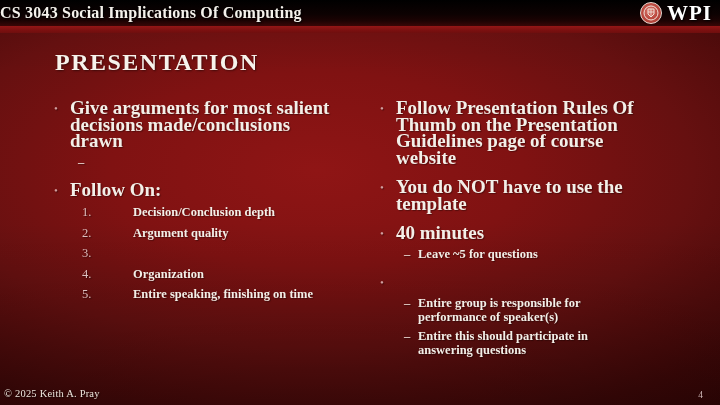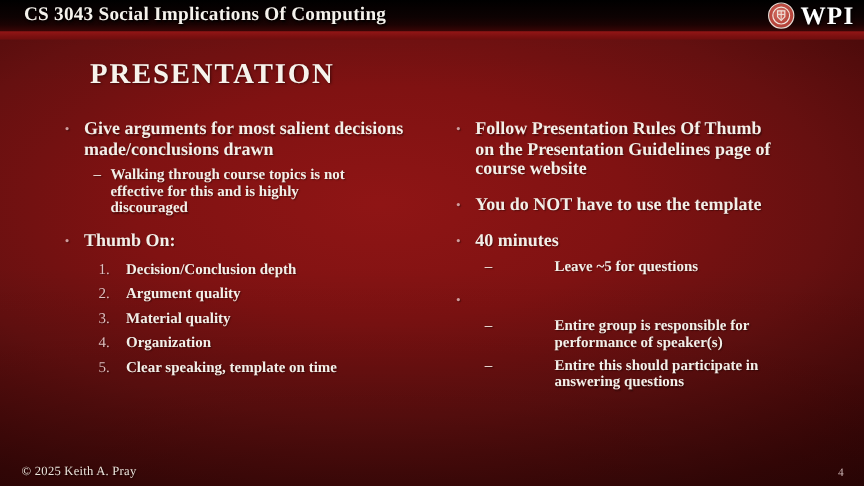--- a/index.html
+++ b/index.html
@@ -17,66 +17,66 @@
     display:flex;align-items:center;justify-content:space-between;
     z-index:3;
   }
   #header-strip{
     position:absolute;top:26px;left:0;width:720px;height:7px;
     background:linear-gradient(180deg,#941616 0%,#7c1010 60%,#6f0e0e 100%);
     z-index:2;
   }
   .course-title{
     color:#f5f2ec;font-weight:bold;font-size:16px;letter-spacing:0.2px;
-    padding-left:20px;white-space:nowrap;text-shadow:1px 1px 2px #000;
+    padding-left:0;white-space:nowrap;text-shadow:1px 1px 2px #000;
   }
   .logo-group{display:flex;align-items:center;padding-right:8px;}
   .seal{
     width:22px;height:22px;border-radius:50%;
     background:radial-gradient(circle at 45% 40%, #d97b6f 0%, #bc4a40 45%, #a93a32 100%);
     border:1px solid #e9d9d2;
     display:flex;align-items:center;justify-content:center;
     box-sizing:border-box;margin-right:5px;
   }
   .seal svg{display:block;}
   .logo-text{
     color:#ffffff;font-weight:bold;font-size:21px;letter-spacing:1px;
     text-shadow:1px 1px 2px #000;
   }
   
   #slide-title{
-    position:absolute;left:75px;top:49px;
+    position:absolute;left:55px;top:49px;
     color:#f7f3ec;font-size:24px;font-weight:bold;letter-spacing:1.5px;
     text-shadow:1px 1px 2px rgba(0,0,0,0.45);
   }
   
   .col{position:absolute;top:100px;color:#f3efe8;}
   #col-left{left:52px;width:300px;}
   #col-right{left:378px;width:290px;}
   .item{display:flex;align-items:flex-start;text-shadow:1px 1px 1px rgba(0,0,0,0.35);}
   .item .txt{font-weight:bold;}
   .item.bullet{margin-top:13px;}
   .item:first-child{margin-top:0;}
   .item.bullet .marker{
     width:16px;flex:0 0 16px;color:#cf9e9e;font-size:11px;line-height:17px;text-align:left;padding-left:2px;
   }
-  .item.bullet .txt{font-size:15px;line-height:16.5px;}
+  .item.bullet .txt{font-size:19px;line-height:16.5px;}
   #col-left .item.bullet .txt{max-width:276px;}
   #col-right .item.bullet .txt{max-width:246px;}
   .item.sub{margin-top:5px;padding-left:26px;}
   .item.sub .marker{width:14px;flex:0 0 14px;color:#e6d2cb;font-size:12.5px;line-height:14px;font-weight:bold;}
   .item.sub .txt{font-size:12.5px;line-height:14px;}
   #col-left .item.sub .txt{max-width:220px;}
-  #col-right .item.sub .txt{max-width:212px;margin-left:44px;}
+  #col-right .item.sub .txt{max-width:212px;}
   .item.num{margin-top:6.5px;padding-left:30px;}
   .item.num .marker{width:23px;flex:0 0 23px;color:#dcbfbf;font-size:12.5px;line-height:14px;}
-  .item.num .txt{font-size:12.5px;line-height:14px;max-width:220px;}
+  .item.num .txt{font-size:12.5px;line-height:14px;max-width:220px;margin-left:28px;}
   
   #footer-copyright{
-    position:absolute;left:18px;bottom:6px;
+    position:absolute;left:4px;bottom:6px;
     color:#ece5dc;font-size:10.5px;letter-spacing:0.2px;
     text-shadow:1px 1px 1px rgba(0,0,0,0.5);
   }
   #page-number{
     position:absolute;right:17px;bottom:5px;
     color:#cdb6b6;font-size:9.5px;
   }
 </style>
 </head>
 <body>
@@ -101,45 +101,43 @@
 
   <div id="slide-title">PRESENTATION</div>
 
   <div class="col" id="col-left">
       <div class="item bullet">
         <span class="marker">•</span>
         <span class="txt">Give arguments for most salient decisions made/conclusions drawn</span>
       </div>
       <div class="item sub">
         <span class="marker">–</span>
-        <span class="txt">Walking through course topics is not effective for this and is highly discouraged</span>
       </div>
       <div class="item bullet">
         <span class="marker">•</span>
-        <span class="txt">Thumb On:</span>
+        <span class="txt">Follow On:</span>
       </div>
       <div class="item num">
         <span class="marker">1.</span>
         <span class="txt">Decision/Conclusion depth</span>
       </div>
       <div class="item num">
         <span class="marker">2.</span>
         <span class="txt">Argument quality</span>
       </div>
       <div class="item num">
         <span class="marker">3.</span>
-        <span class="txt">Material quality</span>
       </div>
       <div class="item num">
         <span class="marker">4.</span>
         <span class="txt">Organization</span>
       </div>
       <div class="item num">
         <span class="marker">5.</span>
-        <span class="txt">Clear speaking, template on time</span>
+        <span class="txt">Entire speaking, finishing on time</span>
       </div>
     </div>
   <div class="col" id="col-right">
       <div class="item bullet">
         <span class="marker">•</span>
         <span class="txt">Follow Presentation Rules Of Thumb on the Presentation Guidelines page of course website</span>
       </div>
       <div class="item bullet">
         <span class="marker">•</span>
         <span class="txt">You do NOT have to use the template</span>

